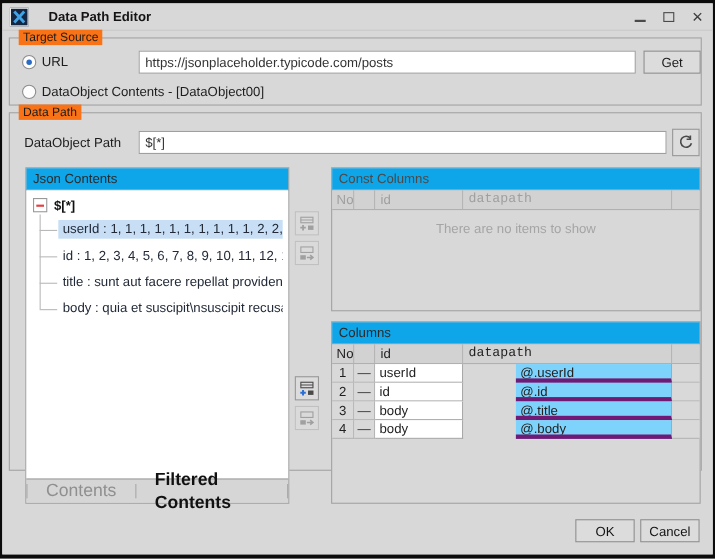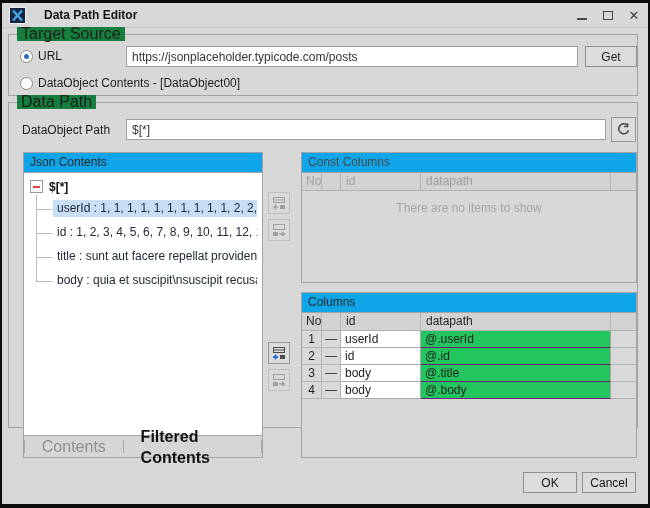--- a/index.html
+++ b/index.html
@@ -17,21 +17,21 @@
   .win-controls{position:absolute;right:6px;top:0;height:25px;display:flex;align-items:center;gap:10px;}
   .wc{width:16px;height:16px;display:flex;align-items:center;justify-content:center;color:#3d3d3d;cursor:default;}
   .wc-min i{display:block;width:10px;height:2px;background:#4a4a4a;margin-top:6px;}
   .wc-max i{display:block;width:10px;height:9px;border:1.5px solid #4a4a4a;background:transparent;}
   .wc-close{font-size:13px;color:#3d3d3d;}
   
   .dlg-body{position:relative;width:646px;height:476px;background:#d8d8d8;}
   .groupbox{position:absolute;border:1px solid #a3a3a3;background:#d8d8d8;}
   .gb-target{left:6px;top:6px;width:630px;height:62px;}
   .gb-datapath{left:6px;top:74px;width:630px;height:326px;}
-  .legend{position:absolute;top:-8px;left:8px;background:#15803d;padding:0 4px;font-size:16px;color:#1d1d1d;line-height:14px;text-align:right;}
+  .legend{position:absolute;top:-8px;left:8px;background:#f97316;padding:0 4px;font-size:11px;color:#1d1d1d;line-height:14px;text-align:right;}
   .lbl{font-size:12px;color:#1d1d1d;}
   
   .radio{position:absolute;width:13px;height:13px;border:1px solid #8d8d8d;border-radius:50%;background:#fdfdfd;}
   .radio.checked::after{content:"";position:absolute;left:3px;top:3px;width:5px;height:5px;border-radius:50%;background:#2b6bc4;}
   
   .txt{position:absolute;height:21px;border:1px solid #9f9f9f;background:#fff;font-size:12px;color:#333;padding:0 5px;outline:none;}
   
   .btn{position:absolute;height:21px;background:#dcdcdc;border:1px solid #8f8f8f;font-size:12px;color:#1d1d1d;padding:0;}
   .iconbtn{position:absolute;width:22px;height:22px;background:#dcdcdc;border:1px solid #979797;
     display:flex;align-items:center;justify-content:center;padding:0;}
@@ -61,29 +61,29 @@
   .tsep{width:1px;height:13px;background:#a8a8a8;}
   .tab{font-size:16px;color:#8f8f8f;padding:4px 17px;line-height:21px;}
   .tab.active{color:#111;font-weight:bold;}
   
   .grid-head{position:absolute;left:0;right:0;top:20px;height:18px;display:flex;background:#d2d2d2;border-bottom:1px solid #b0b0b0;}
   .gh{border-right:1px solid #b5b5b5;font-size:12px;line-height:17px;padding-left:5px;color:#1f1f1f;overflow:hidden;}
   .panel.disabled .gh{color:#9f9f9f;}
   .c-no{width:20px;padding-left:4px;}
   .c-dash{width:19px;display:flex;align-items:center;justify-content:center;padding-left:0;}
   .c-id{width:80px;}
-  .c-dp{flex:1;}
+  .c-dp{flex:1;font-family:Liberation Mono, monospace;}
   .c-end{width:25px;border-right:none;}
   .grid-rows{position:absolute;left:0;right:0;top:38px;}
   .grow{display:flex;height:17px;}
   .gc{font-size:12px;line-height:16px;overflow:hidden;white-space:nowrap;}
   .gc-no{width:20px;background:#d9d9d9;border-right:1px solid #b5b5b5;border-bottom:1px solid #b5b5b5;text-align:center;color:#1f1f1f;}
   .gc-dash{width:19px;background:#d9d9d9;border-right:1px solid #b5b5b5;border-bottom:1px solid #b5b5b5;text-align:center;color:#333;}
   .gc-id{width:80px;background:#fff;border-right:1px solid #a8a8a8;border-bottom:1px solid #a8a8a8;padding-left:4px;color:#222;}
-  .gc-dp{flex:1;background:#22c55e;border-right:1px solid #a8a8a8;border-bottom:1px solid #701a75;padding-left:4px;color:#222;}
+  .gc-dp{flex:1;background:#7dd3fc;border-right:1px solid #a8a8a8;border-bottom:4px solid #701a75;padding-left:4px;color:#222;margin-left:48px;}
   .gc-end{width:25px;background:#d9d9d9;border-bottom:1px solid #b5b5b5;}
   .empty-msg{position:absolute;left:0;right:0;top:48px;text-align:center;font-size:12px;color:#a5a5a5;}
   
   .footer-btn{position:absolute;top:444px;width:54px;height:21px;background:#dcdcdc;border:1px solid #8f8f8f;
     font-size:12px;color:#141414;padding:0;}
 </style>
 </head>
 <body>
 
 <div class="window">

